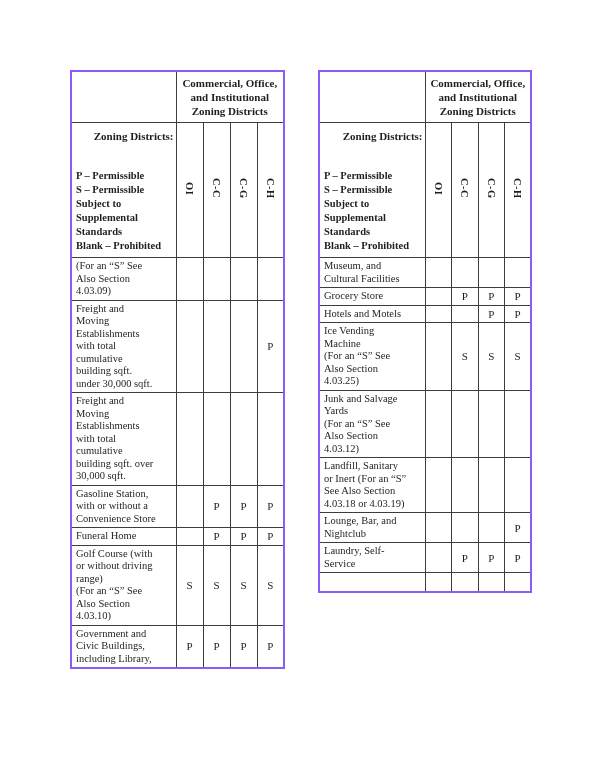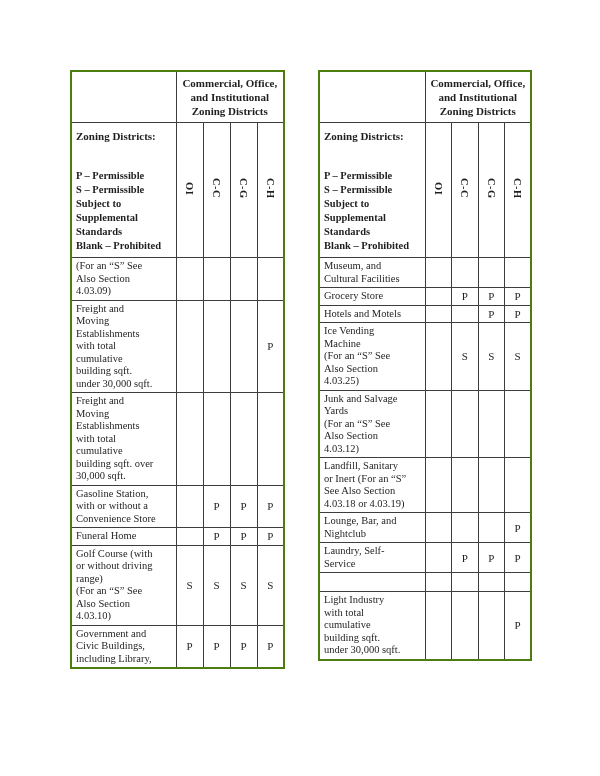--- a/index.html
+++ b/index.html
@@ -8,21 +8,21 @@
     background:#ffffff;
     position:relative;
     font-family:"Liberation Serif","DejaVu Serif",serif;
     color:#1f1f1f;
     -webkit-font-smoothing:antialiased;
   }
   table.ztable{
     position:absolute;
     border-collapse:collapse;
     table-layout:fixed;
-    border:2px solid #4d7c0f;
+    border:2px solid #8b5cf6;
     background:#ffffff;
   }
   table.ztable td{
     border:1.5px solid #3d3d3d;
     overflow:hidden;
   }
   td.corner{}
   td.group{
     font-weight:bold;
     font-size:11px;
@@ -32,21 +32,21 @@
     white-space:pre-line;
     padding:4px 1px;
   }
   td.legendcell{
     vertical-align:top;
     padding:7px 2px 4px 4px;
   }
   .ctitle{
     font-weight:bold;
     font-size:11px;
-    text-align:left;
+    text-align:right;
     margin-bottom:27px;
   }
   .legend{
     font-weight:bold;
     font-size:10.5px;
     line-height:14px;
     white-space:pre-line;
   }
   td.district{
     text-align:center;
@@ -282,25 +282,14 @@
     <td class="val">P</td>
     <td class="val">P</td>
   </tr>
   <tr class="spacer-row">
     <td class="use"></td>
     <td class="val"></td>
     <td class="val"></td>
     <td class="val"></td>
     <td class="val"></td>
   </tr>
-  <tr>
-    <td class="use">Light Industry
-with total
-cumulative
-building sqft.
-under 30,000 sqft.</td>
-    <td class="val"></td>
-    <td class="val"></td>
-    <td class="val"></td>
-    <td class="val">P</td>
-  </tr>
 </tbody>
   </table>
 
 </body></html>

